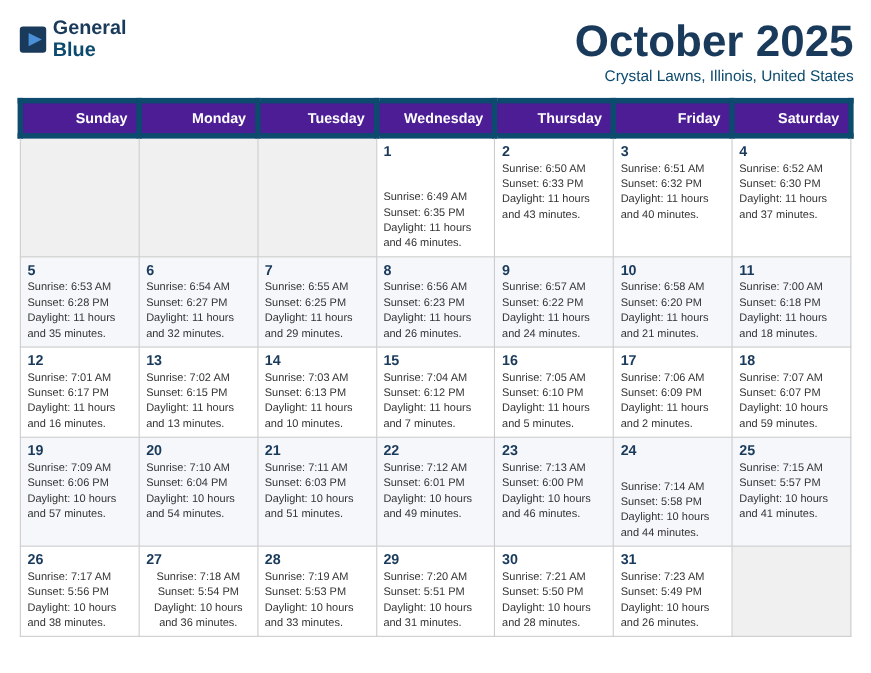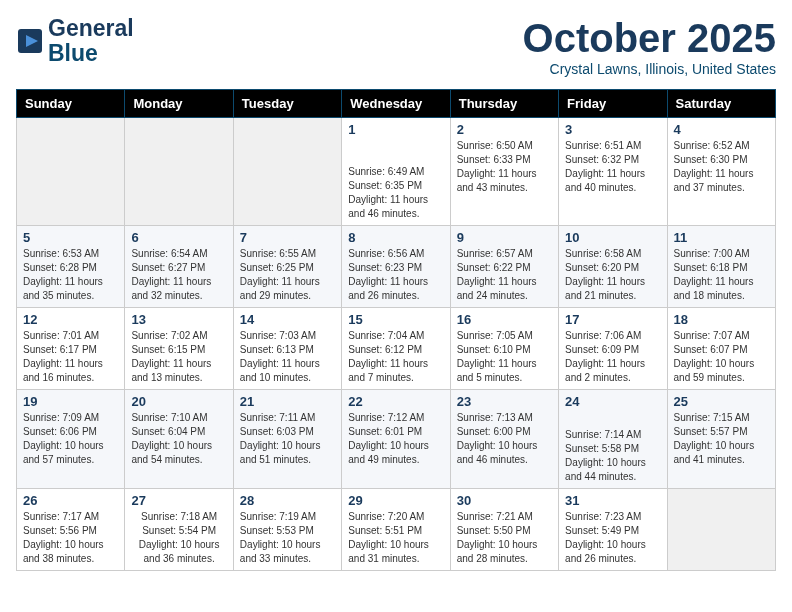--- a/index.html
+++ b/index.html
@@ -14,21 +14,21 @@
       display: flex;
       align-items: flex-start;
       justify-content: space-between;
       margin-bottom: 12px;
     }
     .logo {
       display: flex;
       align-items: center;
     }
     .logo-text {
-      font-size: 23px;
+      font-size: 18px;
       font-weight: bold;
       color: #1a3a5c;
       line-height: 1.1;
     }
     .logo-text span {
       color: #0c4a6e;
     }
     .logo-icon {
       width: 28px;
       height: 28px;
@@ -45,27 +45,27 @@
     .location {
       font-size: 14px;
       color: #0c4a6e;
     }
     .calendar {
       width: 100%;
       border-collapse: collapse;
       border: 1px solid #ccc;
     }
     .calendar th {
-      background-color: #000000;
+      background-color: #4c1d95;
       color: #fff;
-      text-align: left;
+      text-align: right;
       padding: 6px 8px;
       font-size: 13px;
       font-weight: bold;
-      border: 1px solid #0c4a6e;
+      border: 5px solid #0c4a6e;
     }
     .calendar td {
       vertical-align: top;
       padding: 4px 6px;
       border: 1px solid #ccc;
       font-size: 10.5px;
       color: #333;
       width: calc(100% / 7);
       min-height: 80px;
       background: #fff;

